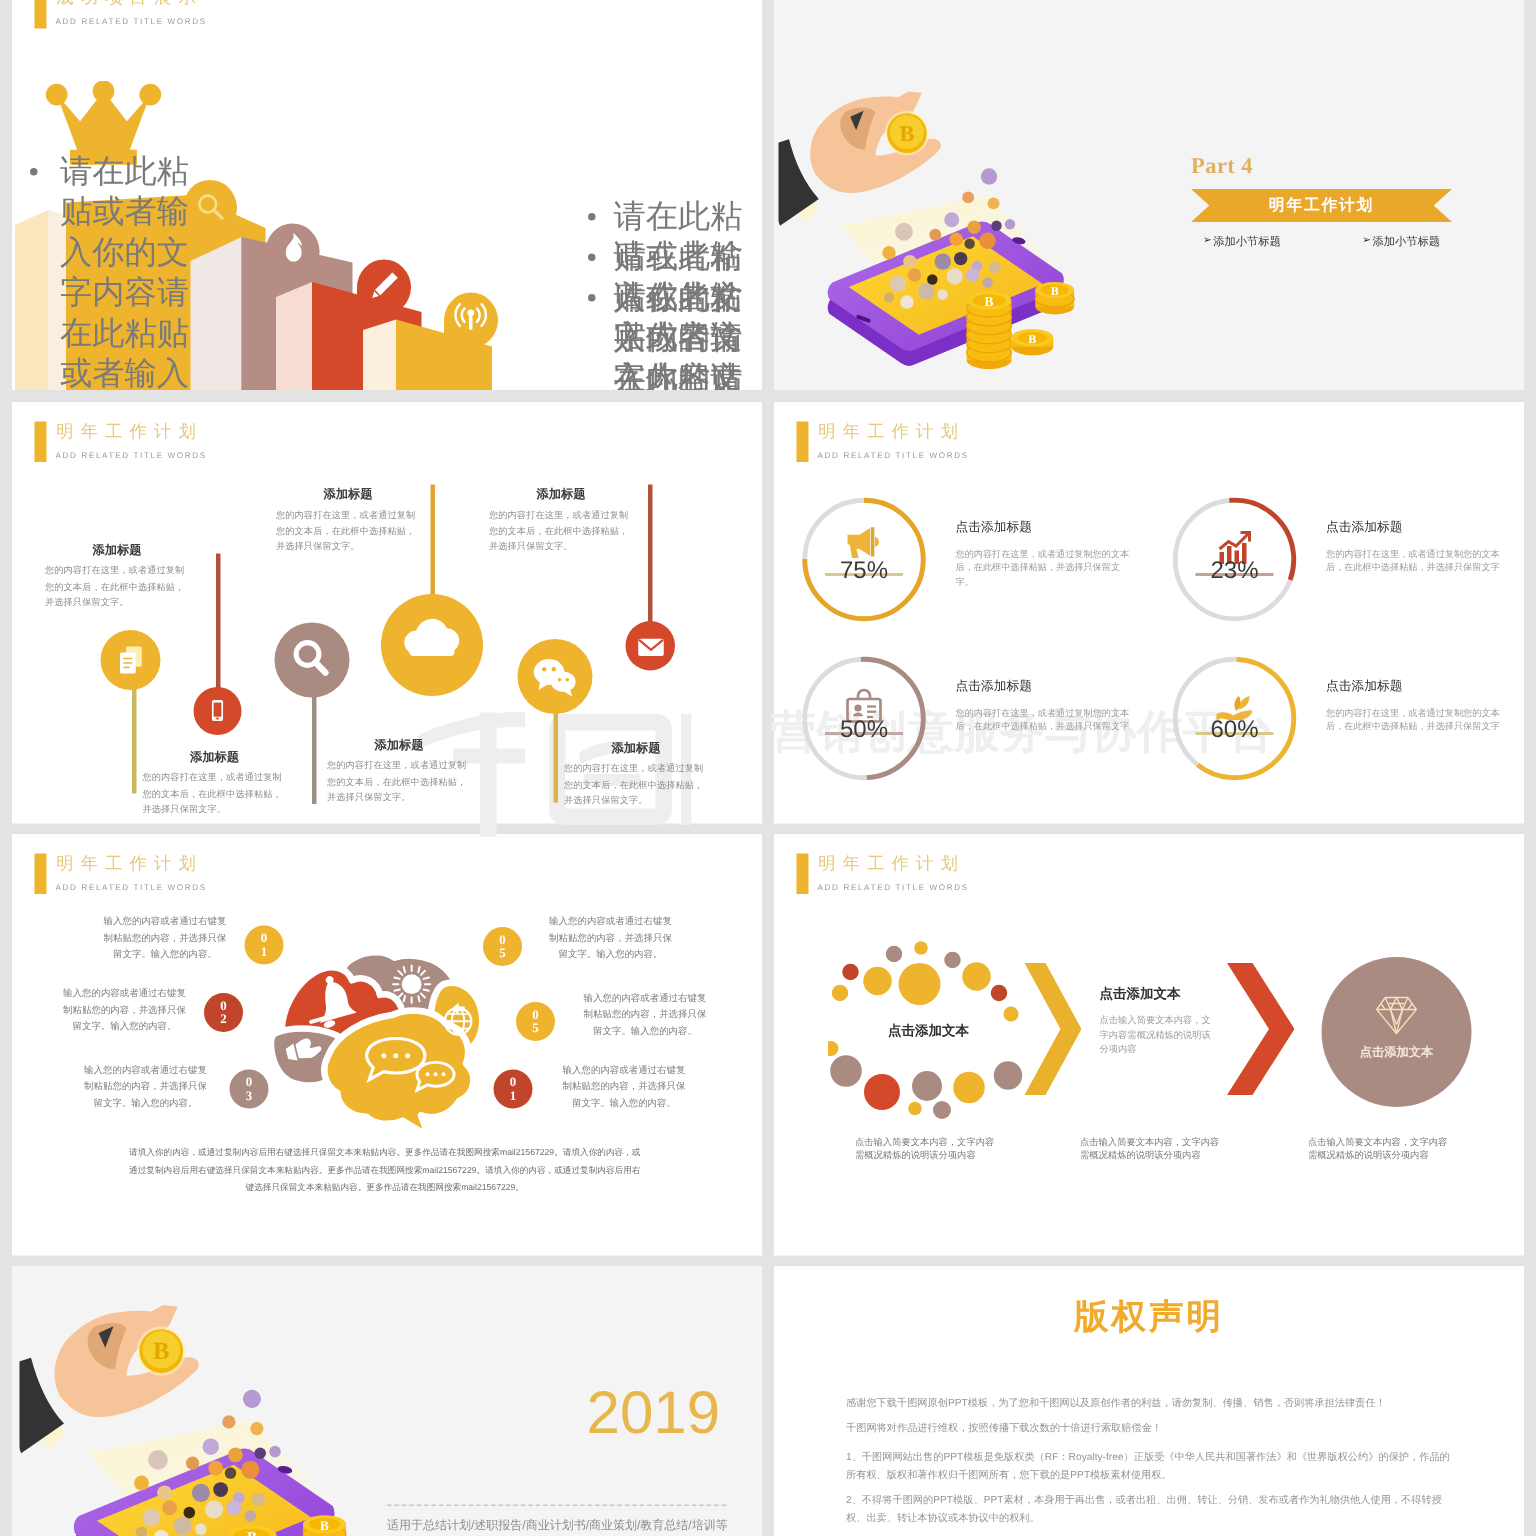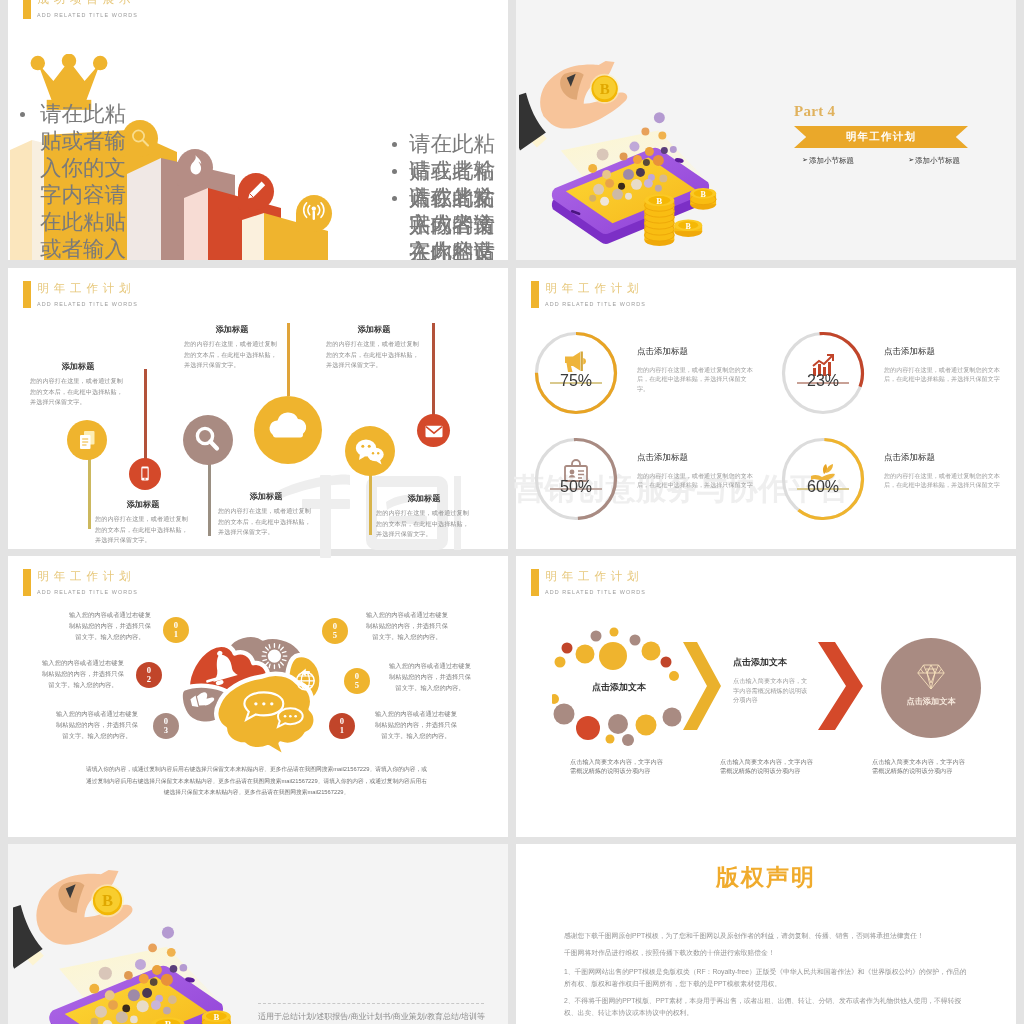--- a/index.html
+++ b/index.html
@@ -820,20 +820,21 @@
         <text x="185" y="108.5" font-size="8" font-weight="bold" fill="#fff" text-anchor="middle" font-family="Liberation Serif, serif">B</text>
       </g>
       <g>
         <ellipse cx="170" cy="143" rx="14" ry="5.8" fill="#f0a90a"></ellipse>
         <rect x="156" y="137" width="28" height="6" fill="#f9bd12"></rect>
         <ellipse cx="170" cy="137" rx="14" ry="5.8" fill="#fbc924"></ellipse>
         <ellipse cx="170" cy="137" rx="10" ry="4" fill="#f5b806"></ellipse>
         <text x="170" y="140.5" font-size="8" font-weight="bold" fill="#fff" text-anchor="middle" font-family="Liberation Serif, serif">B</text>
       </g>
     </svg>
+    <div class="s7year">2019</div>
     <div class="s7rule"></div>
     <div class="s7note">适用于总结计划/述职报告/商业计划书/商业策划/教育总结/培训等</div>
   </div>
   <div class="slide c1 r3">
     <div class="s8title">版权声明</div>
     <p class="s8p">感谢您下载千图网原创PPT模板，为了您和千图网以及原创作者的利益，请勿复制、传播、销售，否则将承担法律责任！</p>
     <p class="s8p">千图网将对作品进行维权，按照传播下载次数的十倍进行索取赔偿金！</p>
     <p class="s8p">1、千图网网站出售的PPT模板是免版权类（RF：Royalty-free）正版受《中华人民共和国著作法》和《世界版权公约》的保护，作品的所有权、版权和著作权归千图网所有，您下载的是PPT模板素材使用权。</p>
     <p class="s8p">2、不得将千图网的PPT模版、PPT素材，本身用于再出售，或者出租、出佣、转让、分销、发布或者作为礼物供他人使用，不得转授权、出卖、转让本协议或本协议中的权利。</p>
   </div>

